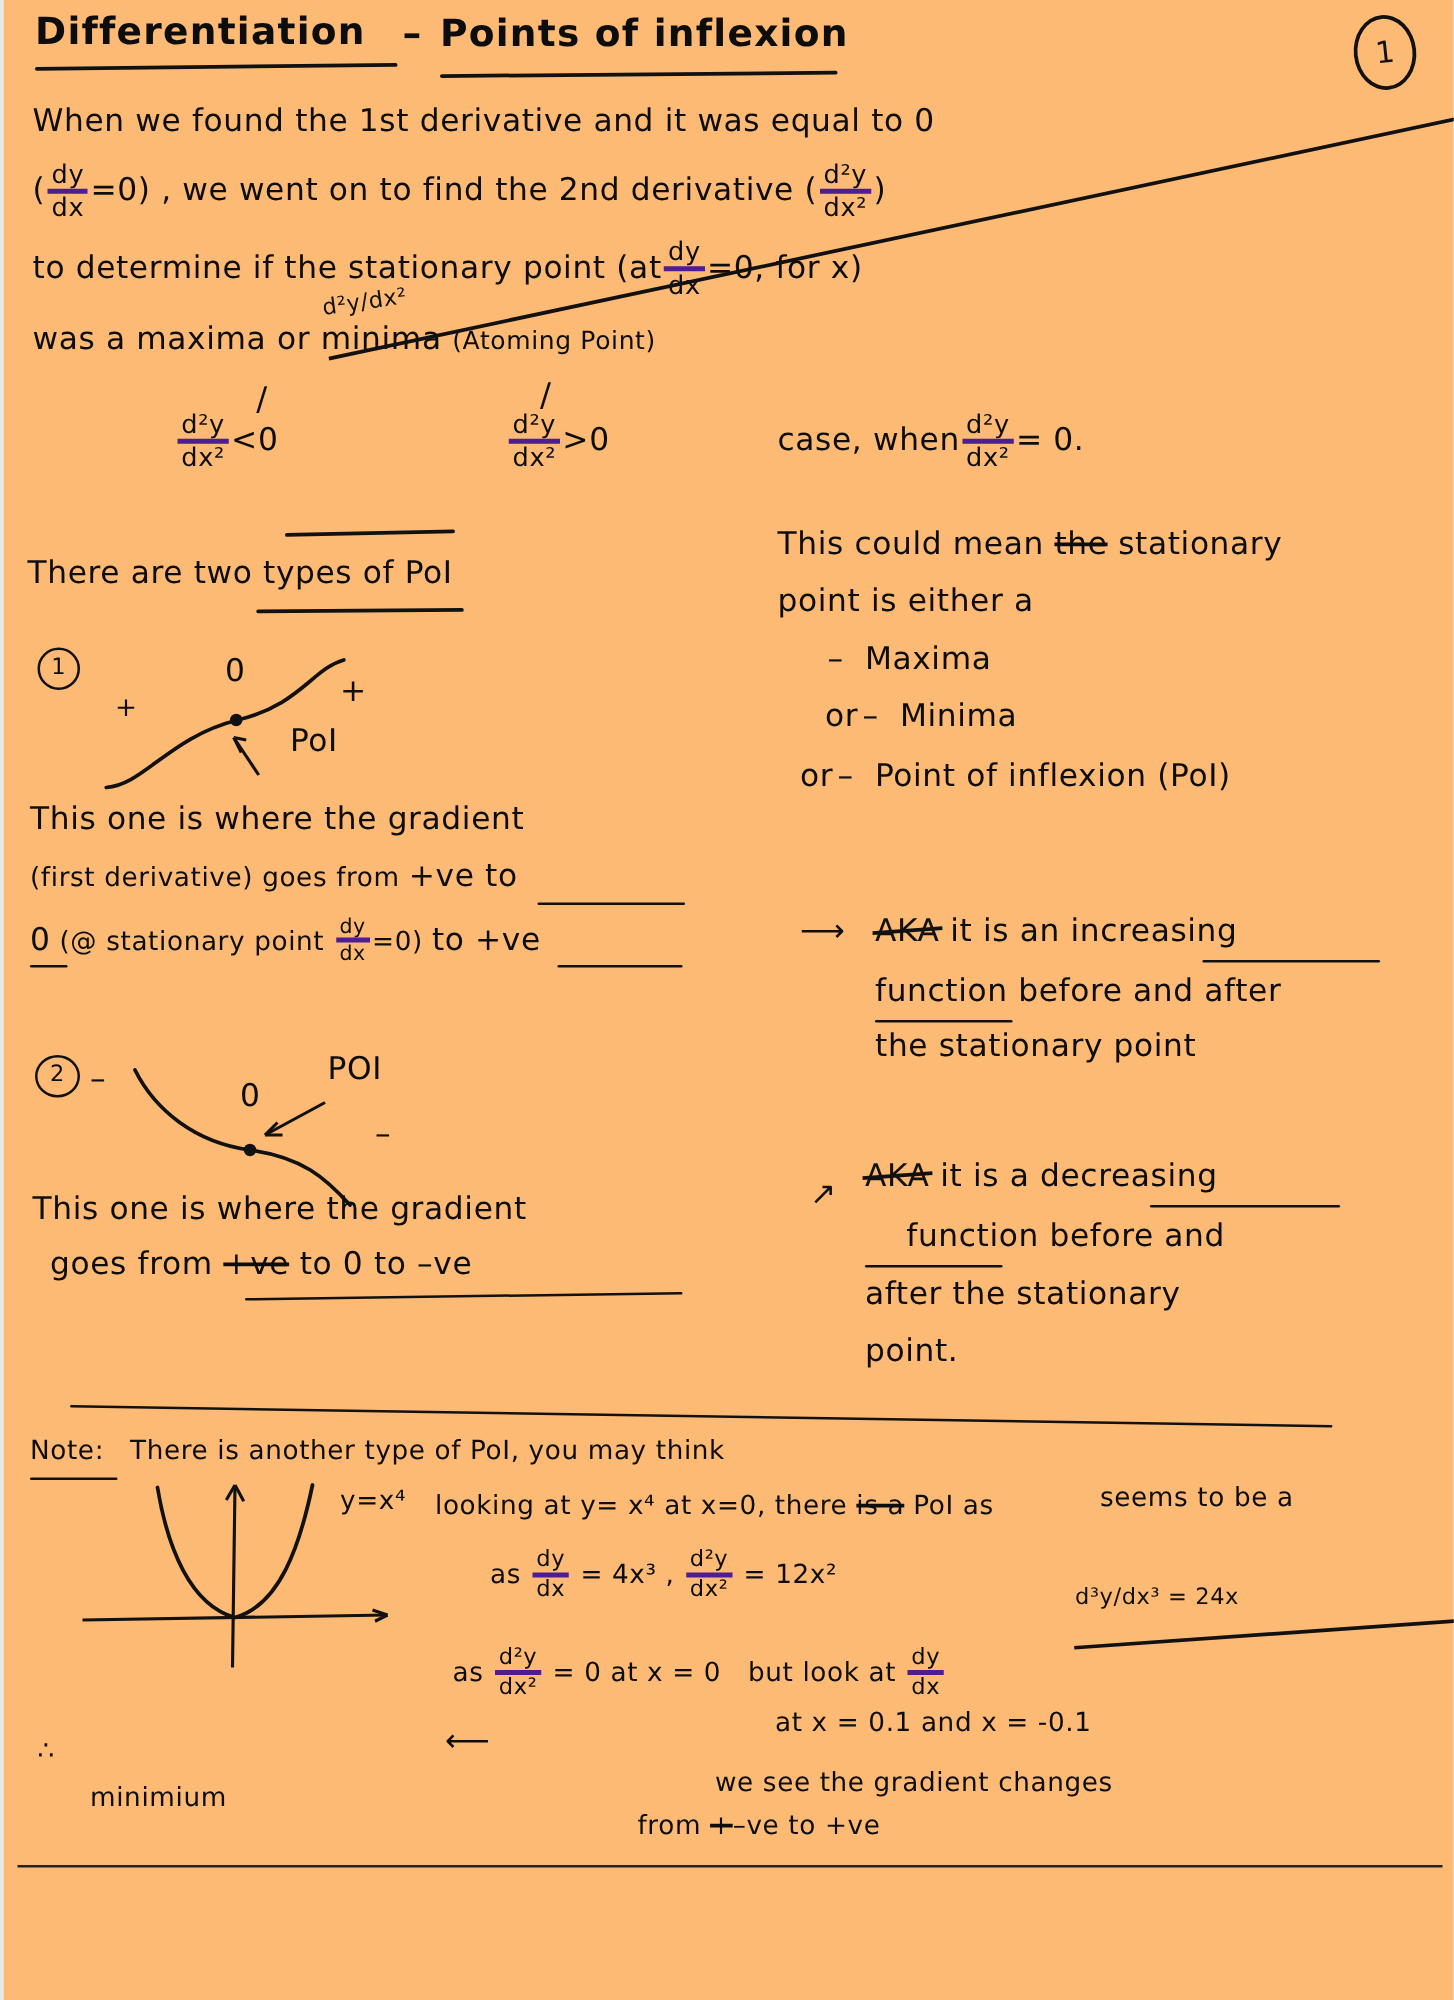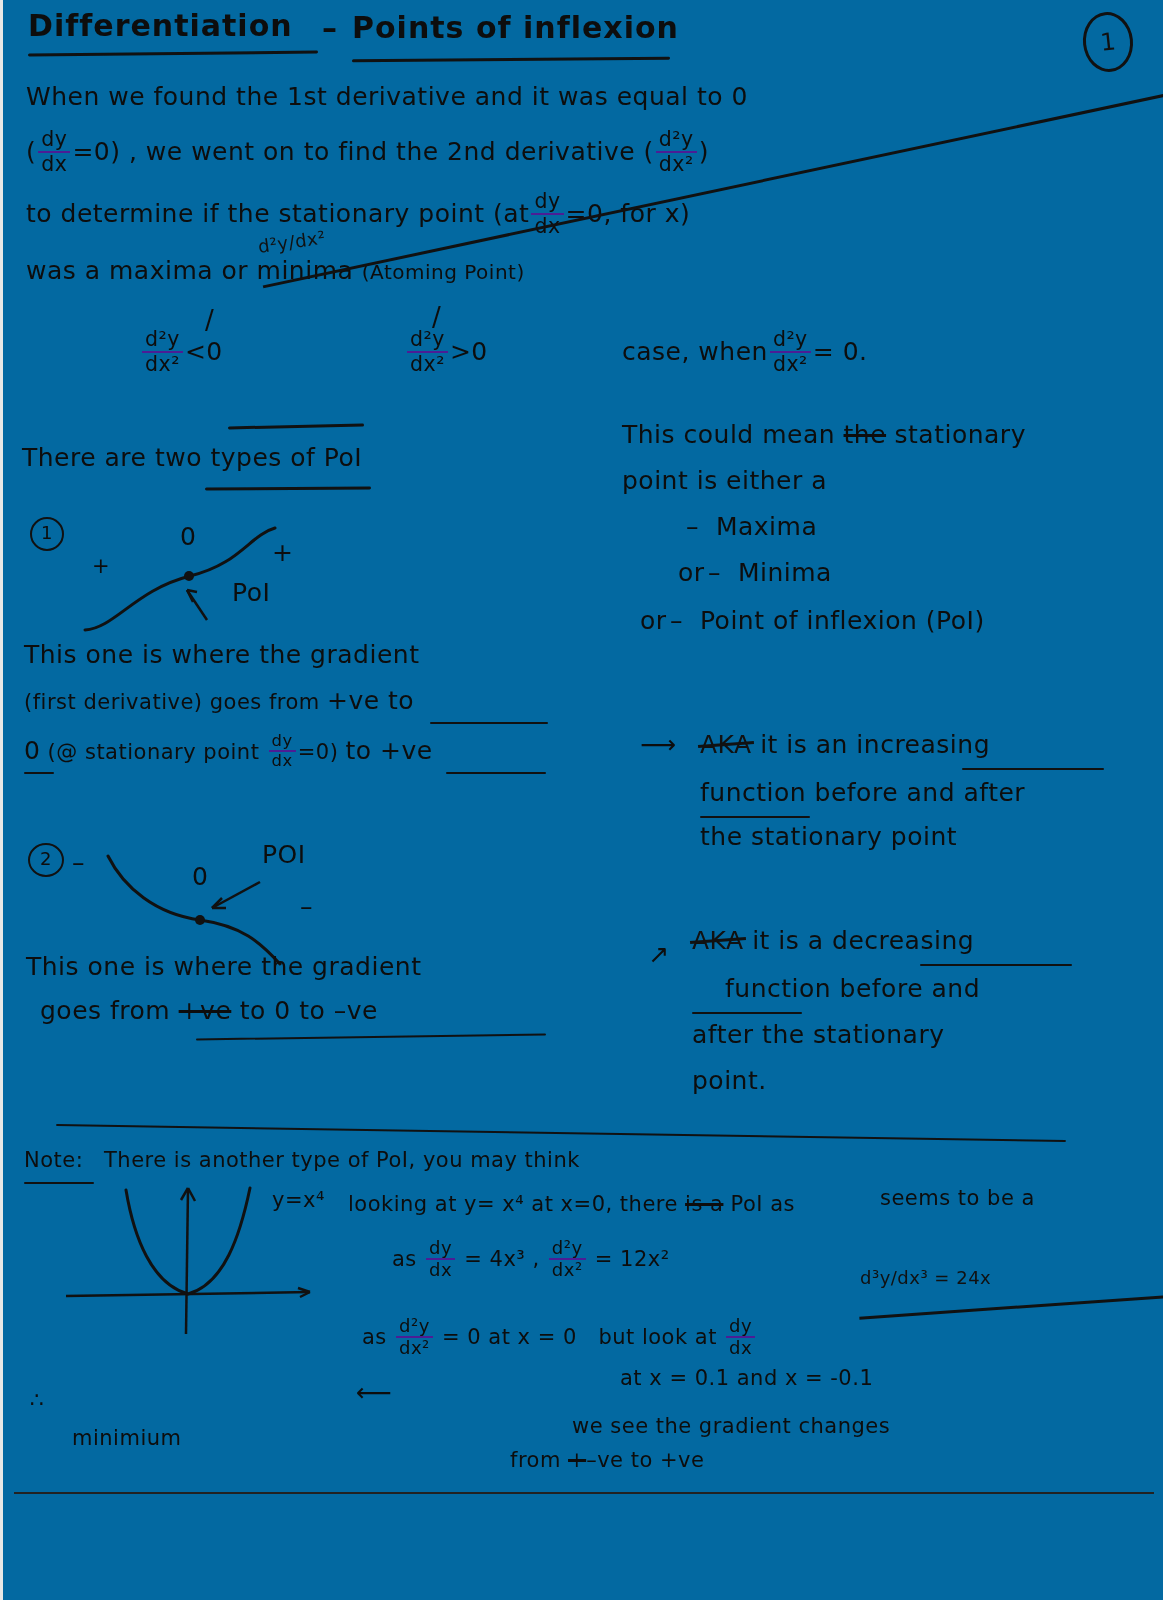--- a/index.html
+++ b/index.html
@@ -5,21 +5,21 @@
   html, body { margin:0; padding:0; background:#fff; }
   body {
     width:1163px; height:1600px;
     font-family:"DejaVu Sans", sans-serif;
     color:#111;
     position:relative;
     overflow:hidden;
   }
   .page {
     position:absolute; inset:0;
-    background:#0369a1;
+    background:#fdba74;
   }
   
   .hw {
     position:absolute;
     font-family:"DejaVu Sans", sans-serif;
     color:#0d0d0d;
     white-space:nowrap;
     letter-spacing:0.5px;
     transform-origin:left center;
   }
@@ -42,21 +42,21 @@
     position:absolute; background:#111; height:3px; border-radius:2px;
   }
   .rule.thin { height:2px; }
   
   .frac {
     display:inline-block; text-align:center; vertical-align:middle;
     line-height:1.0; position:relative; top:-1px;
     margin:0 2px;
   }
   .frac .num, .frac .den { display:block; padding:0 3px; font-size:0.82em; }
-  .frac .num { border-bottom:2px solid #4c1d95; padding-bottom:1px; }
+  .frac .num { border-bottom:4px solid #4c1d95; padding-bottom:1px; }
   .frac .den { padding-top:1px; }
   
   .pagenum {
     position:absolute;
     width:44px; height:54px;
     border:3px solid #111;
     border-radius:50%;
     display:flex; align-items:center; justify-content:center;
     font-size:24px;
     transform:rotate(-6deg);
@@ -115,24 +115,24 @@
 
   <div class="hw t-body" style="left:622px; top:330px;">
     <span>case, when</span><span class="frac"><span class="num">d²y</span><span class="den">dx²</span></span><span>= 0.</span>
   </div>
 
   <div class="hw t-body" style="left:622px; top:420px;">
     <span>This could mean </span><span class="strike">the</span><span> stationary</span>
   </div>
   <div class="hw t-body" style="left:622px; top:466px;">point is either  a</div>
 
-  <div class="hw t-body" style="left:656px; top:512px;">
+  <div class="hw t-body" style="left:632px; top:512px;">
     <span style="display:inline-block;width:30px;"></span><span>–</span>&nbsp;&nbsp;<span>Maxima</span>
   </div>
-  <div class="hw t-body" style="left:678px; top:558px;">
+  <div class="hw t-body" style="left:660px; top:558px;">
     <span style="display:inline-block;width:30px;">or</span><span>–</span>&nbsp;&nbsp;<span>Minima</span>
   </div>
   <div class="hw t-body" style="left:640px; top:606px;">
     <span style="display:inline-block;width:30px;">or</span><span>–</span>&nbsp;&nbsp;<span>Point of inflexion (PoI)</span>
   </div>
 
   <div class="rule" style="left:228px; top:425px; width:136px; transform:rotate(-1.2deg);"></div>
   <div class="hw t-body" style="left:22px; top:443px;">
     <span>There are </span><span>two types</span><span> of  PoI</span>
   </div>

